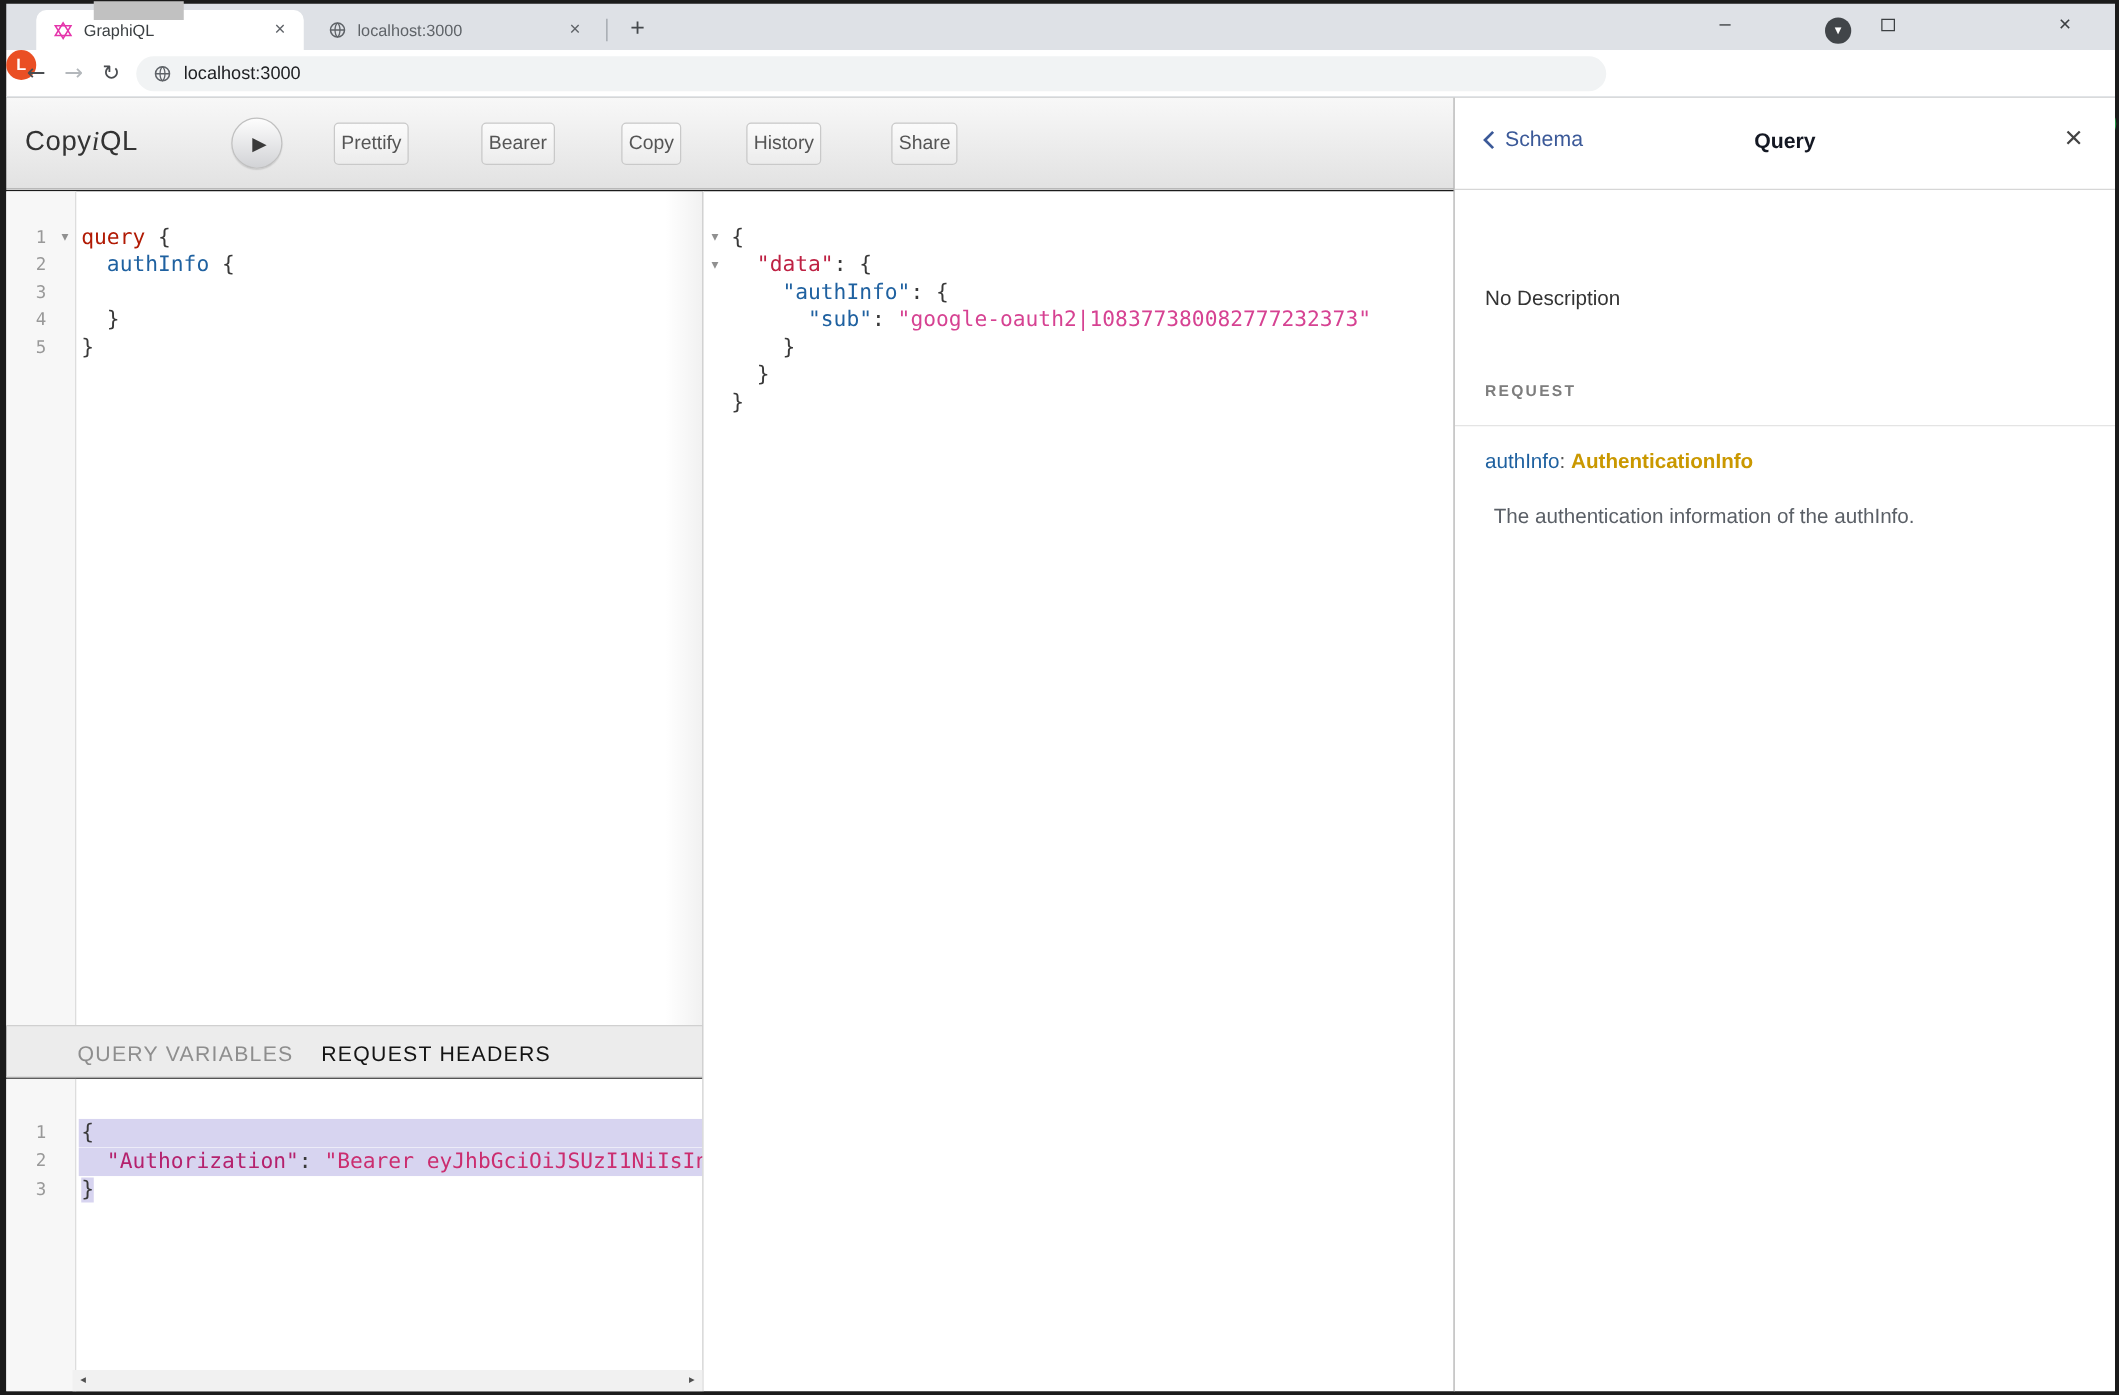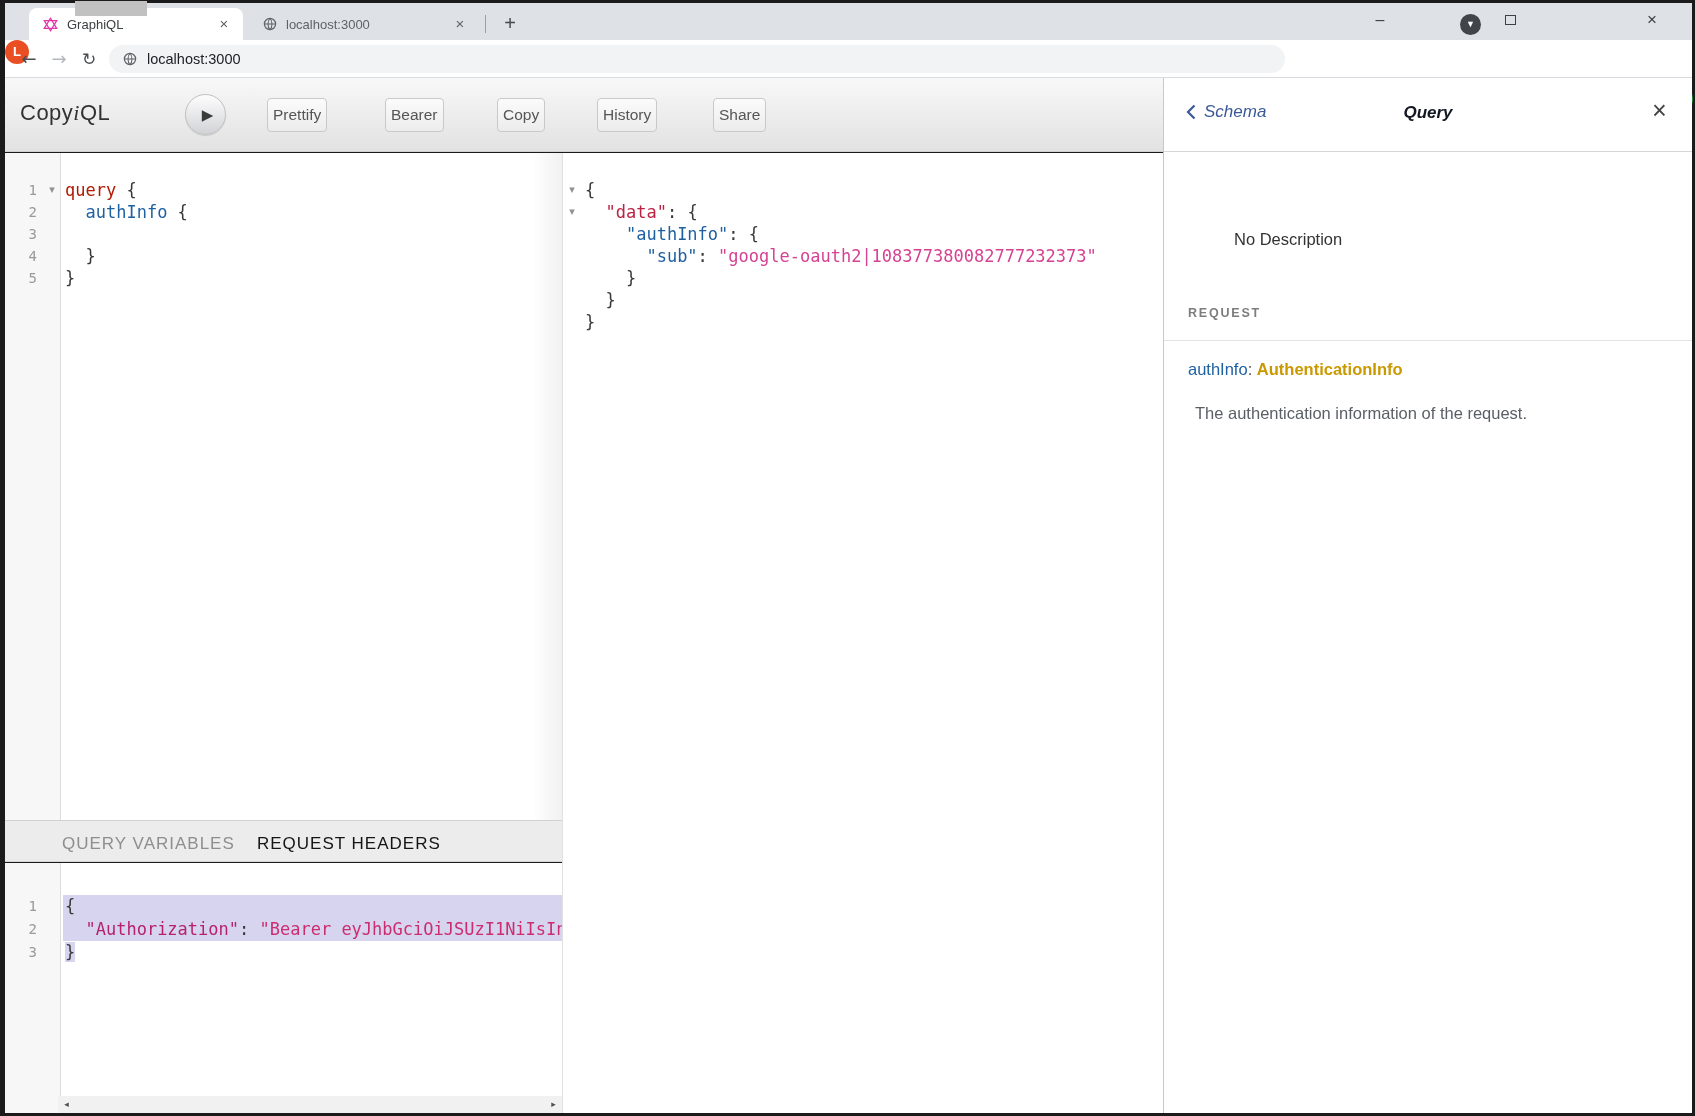--- a/index.html
+++ b/index.html
@@ -74,28 +74,28 @@
   .tok-str { color:#D64292; } .tok-prop { color:#B5216D; } .tok-strv { color:#CB2D6F; }
 
   
   #hscroll { left:58px; top:1096px; width:504px; height:17px; background:#f1f1f1; display:flex; }
   .sb-arrow { width:17px; height:17px; color:#505050; font-size:9px; text-align:center; line-height:17px; font-family:"DejaVu Sans", sans-serif; }
   #sb-thumb { position:absolute; left:17px; top:1px; width:72px; height:15px; background:#c1c1c1; }
   #sb-right { position:absolute; right:0; }
 
   
   #docpanel { left:1163px; top:78px; width:529px; height:1035px; background:#fff; border-left:1px solid #c8c8c8; }
-  #doc-header { position:absolute; left:0; top:0; width:100%; height:74px; border-bottom:1px solid #d6d6d6;font-style:italic; }
+  #doc-header { position:absolute; left:0; top:0; width:100%; height:74px; border-bottom:1px solid #d6d6d6; }
   #doc-back { position:absolute; left:22px; top:24px; color:#3B5998; font-size:17px; display:flex; align-items:center; gap:8px; }
   #doc-title { position:absolute; left:0; top:25px; width:100%; text-align:center; font-size:17px; font-weight:bold; color:#141823; }
   #doc-close { position:absolute; right:18px; top:18px; font-size:25px; color:#444; font-weight:300; width:30px; text-align:center; }
   #doc-search { position:absolute; left:0; top:74px; width:100%; height:56px; border-bottom:1px solid #d6d6d6; display:flex; align-items:center; padding:0 24px; gap:12px; }
   #doc-search input { border:none; outline:none; font-size:17px; color:#333; width:100%; font-family:"Liberation Sans", sans-serif; }
   #doc-search input::placeholder { color:#9b9b9b; }
-  #doc-nodesc { position:absolute; left:24px; top:152px; font-size:16.5px; color:#333;margin-left:46px; }
+  #doc-nodesc { position:absolute; left:24px; top:152px; font-size:16.5px; color:#333; }
   #doc-fields { position:absolute; left:24px; top:228px; font-size:12.5px; font-weight:bold; letter-spacing:1.8px; color:#7d7d7d; }
   #doc-hr { position:absolute; left:0; top:262px; width:100%; height:1px; background:#e4e4e4; }
   #doc-fieldrow { position:absolute; left:24px; top:282px; font-size:16.5px; }
   .fld-name { color:#1F61A0; } .fld-sep { color:#555; } .fld-type { color:#CA9800;font-weight:bold; }
   #doc-desc { position:absolute; left:31px; top:326px; font-size:16.5px; color:#5a5f66; }
 
   svg { display:block; }
 </style>
 </head>
 <body>
@@ -250,14 +250,14 @@
     <div id="doc-title">Query</div>
     <div id="doc-close">×</div>
   </div>
   <div id="doc-nodesc">No Description</div>
   <div id="doc-fields">REQUEST</div>
   <div id="doc-hr"></div>
   <div id="doc-fieldrow">
     <span class="fld-name">authInfo</span><span class="fld-sep">:</span>
     <span class="fld-type">AuthenticationInfo</span>
   </div>
-  <div id="doc-desc">The authentication information of the request.</div>
+  <div id="doc-desc">The authentication information of the authInfo.</div>
 </div>
 
 </body></html>

